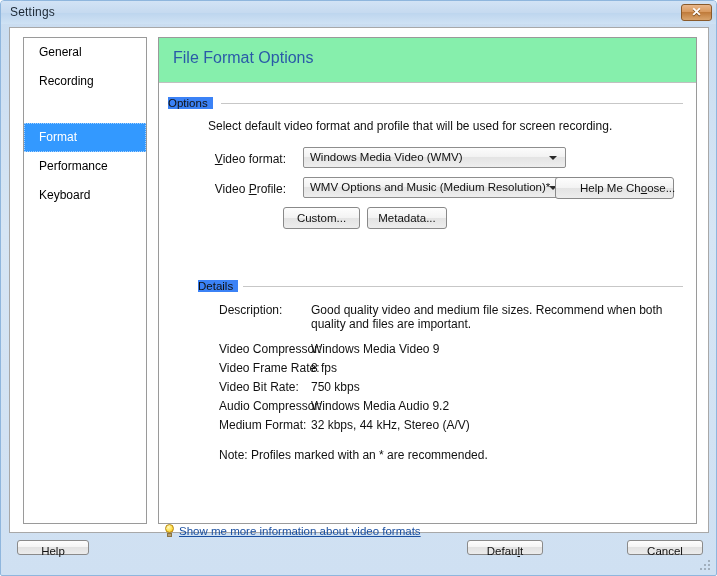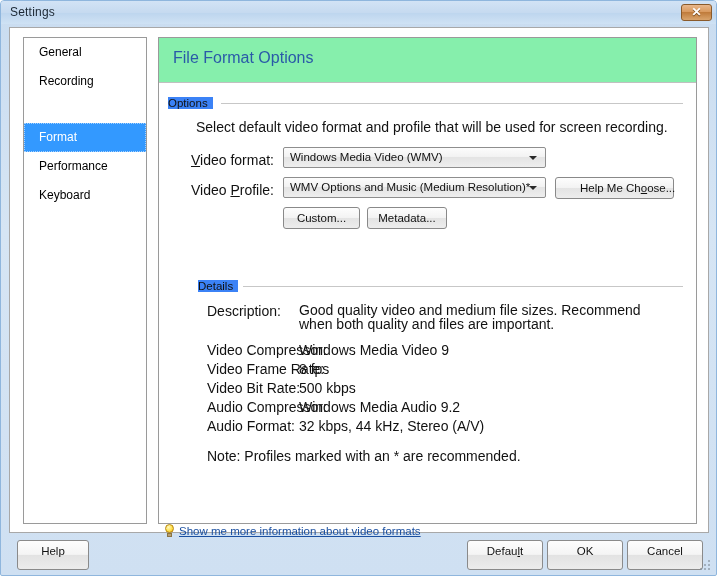--- a/index.html
+++ b/index.html
@@ -157,36 +157,38 @@
   .group-rule {
     position: absolute;
     height: 1px;
     background: #c7c7c7;
     z-index: 1;
   }
 
   
   .txt {
     position: absolute;
-    font-size: 14px;
+    font-size: 12px;
     color: #111111;
     white-space: nowrap;
+    margin-left: 12px;
   }
   .txt.wrap { white-space: normal; line-height: 14px; }
   .txt.right { text-align: right; }
 
   
   .combo {
     position: absolute;
     box-sizing: border-box;
     height: 21px;
     border: 1px solid #8e8e8e;
     border-radius: 2px;
     background: linear-gradient(to bottom, #fcfcfc 0%, #f2f2f2 48%, #e4e4e4 50%, #eeeeee 100%);
     cursor: pointer;
+    margin-left: 20px;
   }
   .combo .combo-text {
     position: absolute;
     left: 6px;
     top: 3px;
     font-size: 11.5px;
     color: #111111;
     white-space: nowrap;
   }
   .combo .arrow {
@@ -251,21 +253,21 @@
     color: #1a4fa0;
     text-decoration: underline;
     cursor: pointer;
     white-space: nowrap;
   }
 
   
   .footer-btn {
     position: absolute;
     box-sizing: border-box;
-    height: 30px;
+    height: 15px;
     border: 1px solid #8a8a8a;
     border-radius: 3px;
     background: linear-gradient(to bottom, #fdfdfd 0%, #f4f4f4 48%, #e2e2e2 50%, #ececec 100%);
     font-size: 11.5px;
     color: #111111;
     text-align: center;
     line-height: 21px;
     cursor: pointer;
     white-space: nowrap;
   }
@@ -357,48 +359,45 @@
       <div class="txt" style="left:48px; top:265px;">Description:</div>
       <div class="txt wrap" style="left:140px; top:265px; width:363px;">Good quality video and medium file sizes.  Recommend when both quality and files are important.</div>
 
       <div class="txt" style="left:48px; top:304px;">Video Compressor:</div>
       <div class="txt" style="left:140px; top:304px;">Windows Media Video 9</div>
 
       <div class="txt" style="left:48px; top:323px;">Video Frame Rate:</div>
       <div class="txt" style="left:140px; top:323px;">8 fps</div>
 
       <div class="txt" style="left:48px; top:342px;">Video Bit Rate:</div>
-      <div class="txt" style="left:140px; top:342px;">500 kbps</div>
+      <div class="txt" style="left:140px; top:342px;">750 kbps</div>
 
       <div class="txt" style="left:48px; top:361px;">Audio Compressor:</div>
       <div class="txt" style="left:140px; top:361px;">Windows Media Audio 9.2</div>
 
-      <div class="txt" style="left:48px; top:380px;">Audio Format:</div>
+      <div class="txt" style="left:48px; top:380px;">Medium Format:</div>
       <div class="txt" style="left:140px; top:380px;">32 kbps, 44 kHz, Stereo (A/V)</div>
 
       <div class="txt" style="left:48px; top:410px;">Note:  Profiles marked with an *  are recommended.</div>
 
     </div>
 
     <div class="bulb" style="left:153px; top:496px;">
       <div class="glass"></div>
       <div class="base"></div>
     </div>
     <div class="link" style="left:169px; top:497px;">Show me more information about video formats</div>
 
   </div>
 
   <div class="footer-btn" style="left:16px; top:539px; width:72px;">
     <span>Help</span>
   </div>
   <div class="footer-btn" style="left:466px; top:539px; width:76px;">
     <span>Defau<u>l</u>t</span>
-  </div>
-  <div class="footer-btn" style="left:546px; top:539px; width:76px;">
-    <span>OK</span>
   </div>
   <div class="footer-btn" style="left:626px; top:539px; width:76px;">
     <span>Cancel</span>
   </div>
 
   <div class="grip">
     <i style="left:8px; top:0px;"></i>
     <i style="left:4px; top:4px;"></i>
     <i style="left:8px; top:4px;"></i>
     <i style="left:0px; top:8px;"></i>

